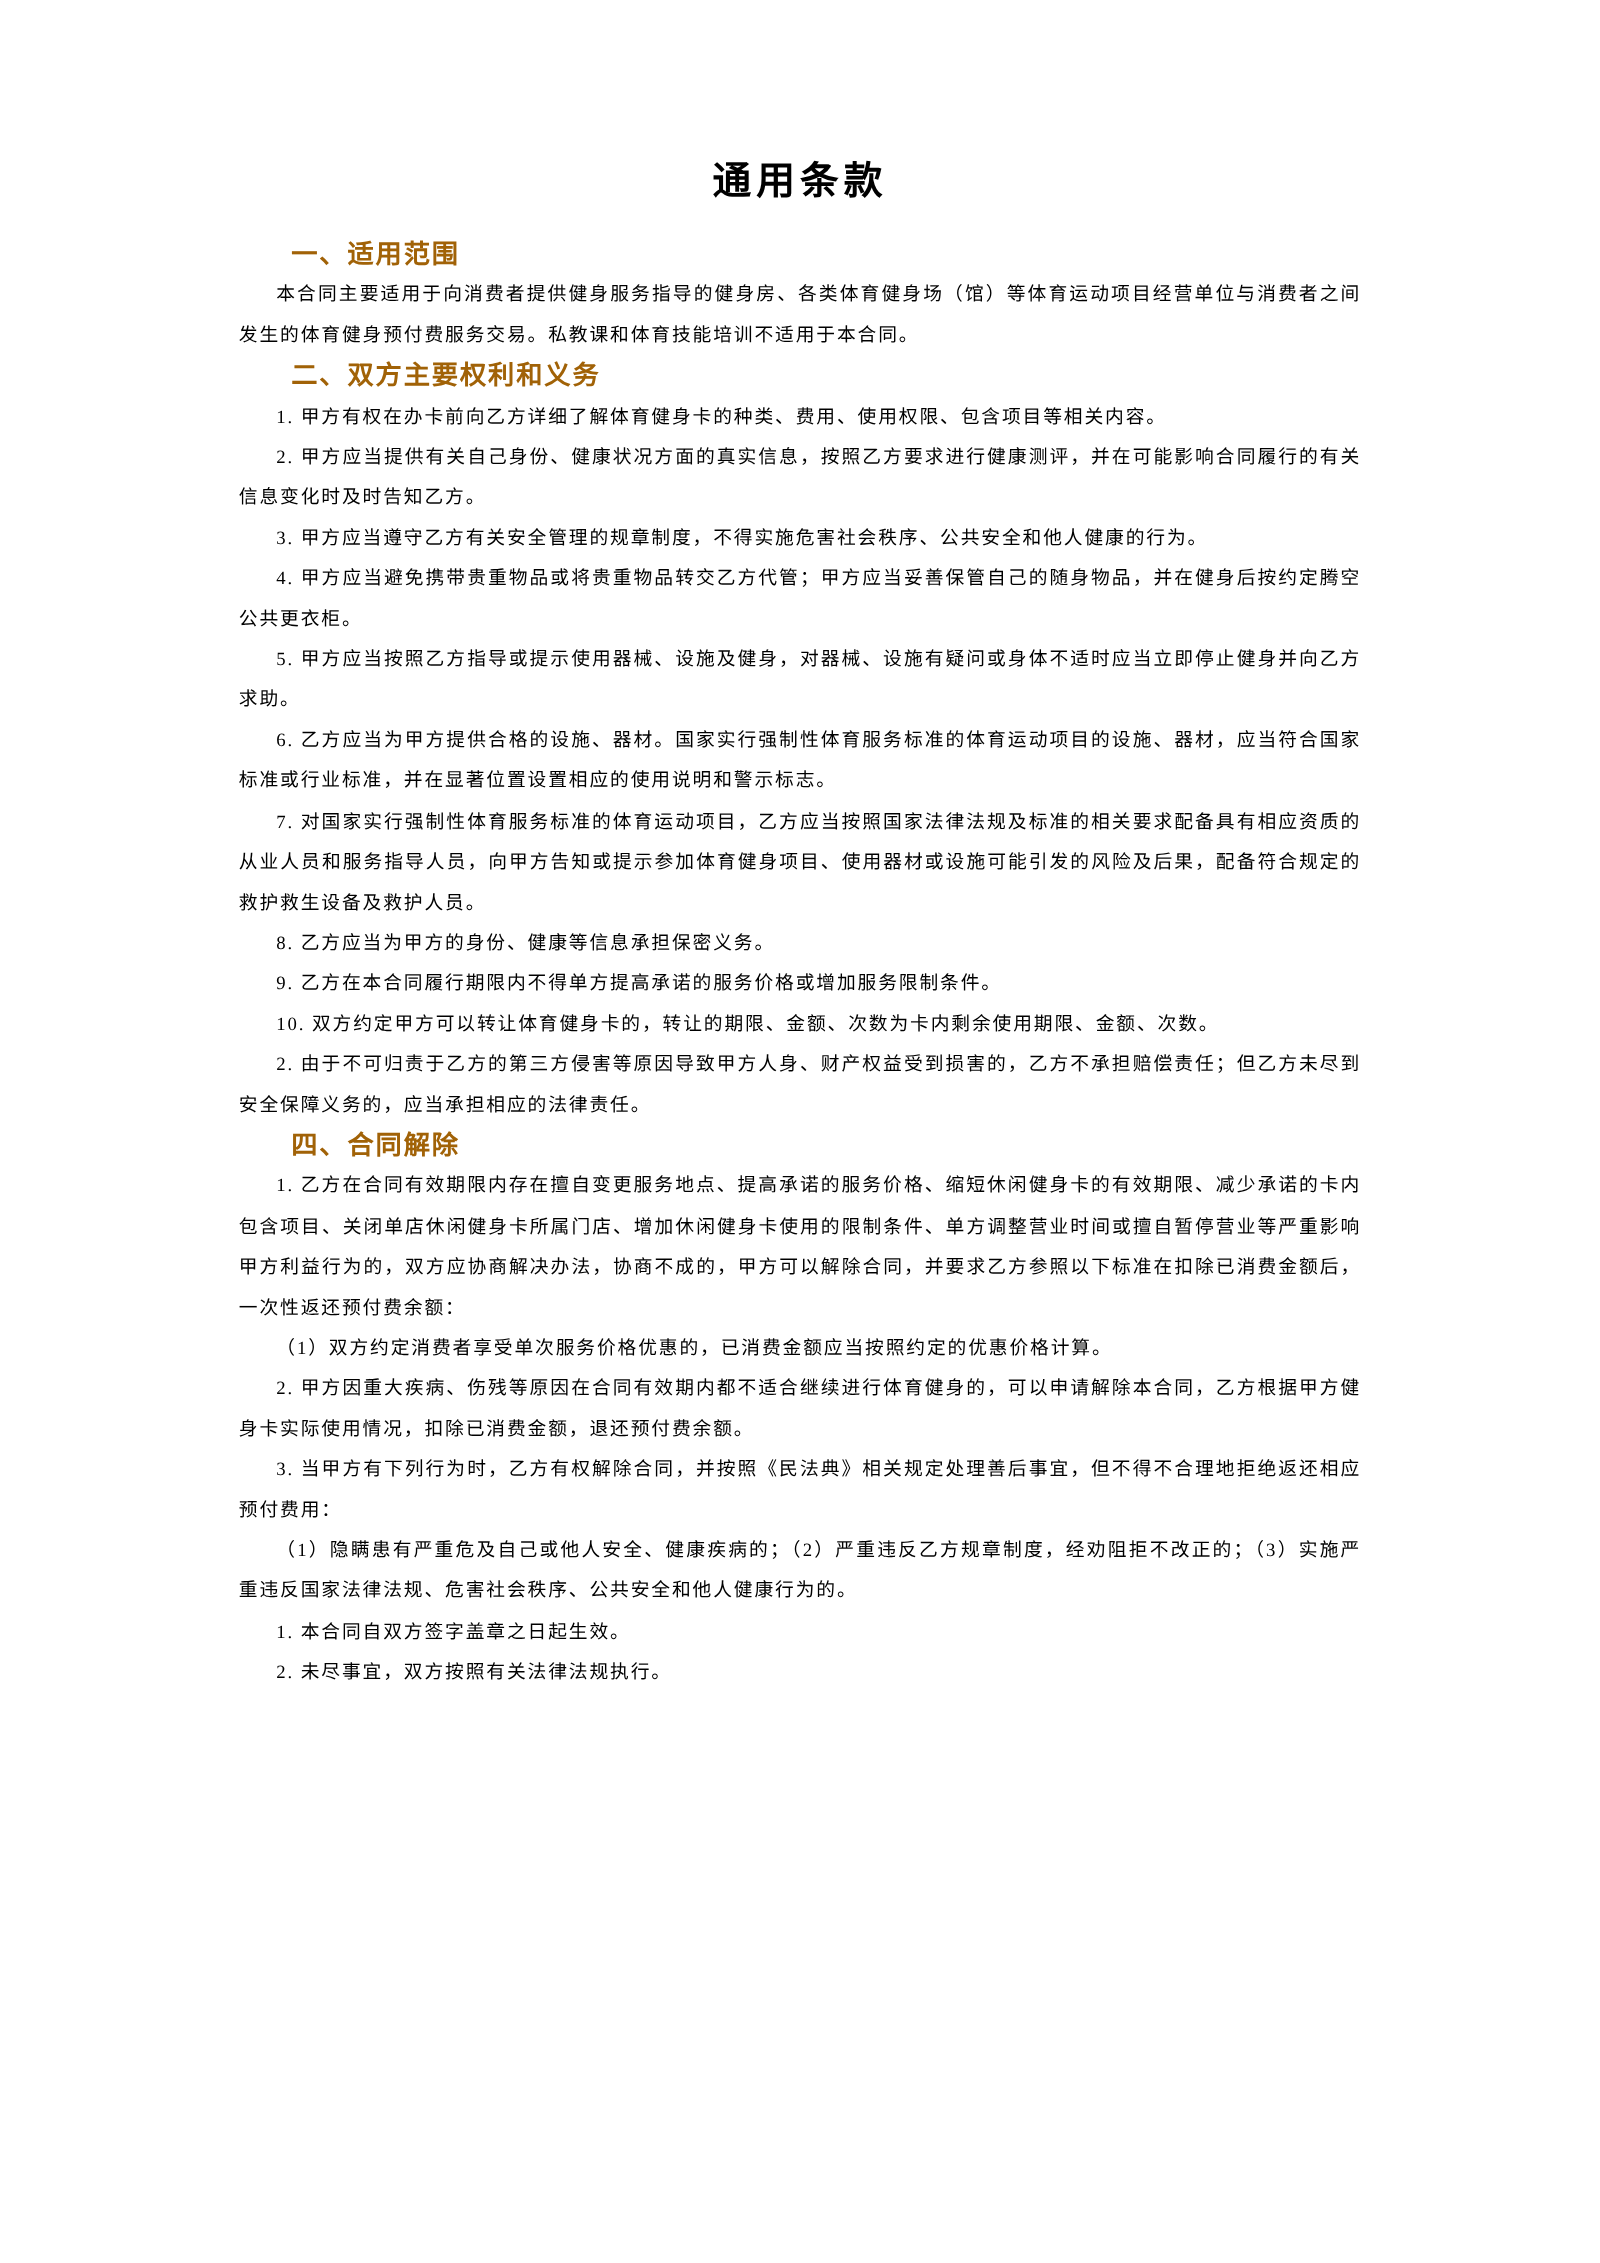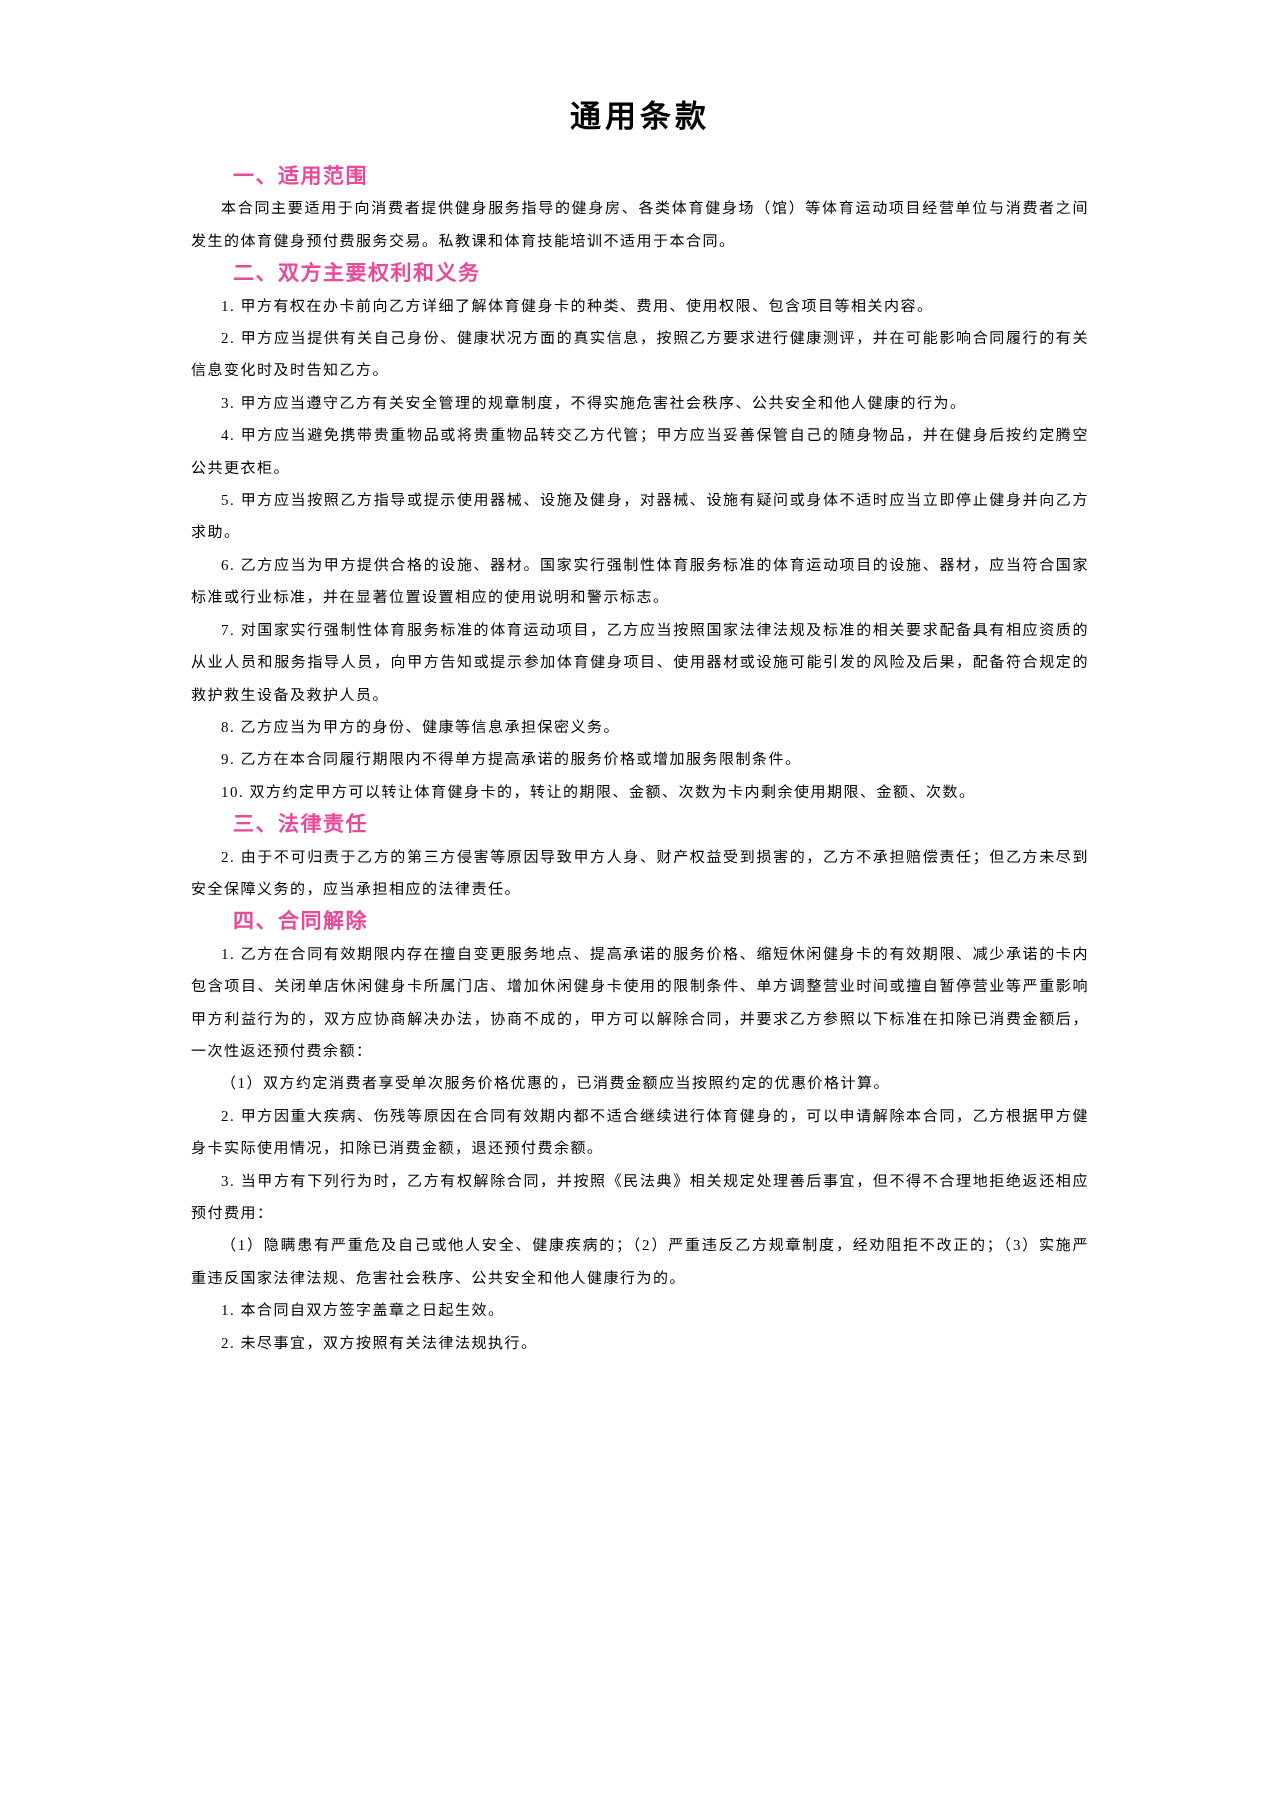--- a/index.html
+++ b/index.html
@@ -7,21 +7,21 @@
     padding: 0;
     background: #ffffff;
   }
   .page {
     position: relative;
     width: 1104px;
     height: 1810px;
     margin: 0 auto;
     background: #ffffff;
     box-sizing: border-box;
-    padding: 92px 103px 0 103px;
+    padding: 120px 103px 0 103px;
     color: #000000;
     overflow: hidden;
   }
   .doc-title {
     margin: 0 0 18px 0;
     font-family: "Liberation Sans", "DejaVu Sans", sans-serif;
     font-weight: 700;
     font-size: 31px;
     line-height: 50px;
     text-align: center;
@@ -29,21 +29,21 @@
     color: #000000;
   }
   .sec-heading {
     margin: 0;
     font-family: "Liberation Sans", "DejaVu Sans", sans-serif;
     font-weight: 700;
     font-size: 21px;
     line-height: 32.4px;
     text-indent: 2em;
     letter-spacing: 1.5px;
-    color: #ec4899;
+    color: #a16207;
   }
   .para {
     margin: 0;
     font-family: "Liberation Serif", "DejaVu Serif", serif;
     font-size: 15px;
     line-height: 32.4px;
     text-indent: 2em;
     text-align: justify;
     letter-spacing: 1.5px;
     color: #000000;
@@ -61,21 +61,20 @@
       <p class="para">1. 甲方有权在办卡前向乙方详细了解体育健身卡的种类、费用、使用权限、包含项目等相关内容。</p>
       <p class="para">2. 甲方应当提供有关自己身份、健康状况方面的真实信息，按照乙方要求进行健康测评，并在可能影响合同履行的有关信息变化时及时告知乙方。</p>
       <p class="para">3. 甲方应当遵守乙方有关安全管理的规章制度，不得实施危害社会秩序、公共安全和他人健康的行为。</p>
       <p class="para">4. 甲方应当避免携带贵重物品或将贵重物品转交乙方代管；甲方应当妥善保管自己的随身物品，并在健身后按约定腾空公共更衣柜。</p>
       <p class="para">5. 甲方应当按照乙方指导或提示使用器械、设施及健身，对器械、设施有疑问或身体不适时应当立即停止健身并向乙方求助。</p>
       <p class="para">6. 乙方应当为甲方提供合格的设施、器材。国家实行强制性体育服务标准的体育运动项目的设施、器材，应当符合国家标准或行业标准，并在显著位置设置相应的使用说明和警示标志。</p>
       <p class="para">7. 对国家实行强制性体育服务标准的体育运动项目，乙方应当按照国家法律法规及标准的相关要求配备具有相应资质的从业人员和服务指导人员，向甲方告知或提示参加体育健身项目、使用器材或设施可能引发的风险及后果，配备符合规定的救护救生设备及救护人员。</p>
       <p class="para">8. 乙方应当为甲方的身份、健康等信息承担保密义务。</p>
       <p class="para">9. 乙方在本合同履行期限内不得单方提高承诺的服务价格或增加服务限制条件。</p>
       <p class="para">10. 双方约定甲方可以转让体育健身卡的，转让的期限、金额、次数为卡内剩余使用期限、金额、次数。</p>
-      <h2 class="sec-heading">三、法律责任</h2>
       <p class="para">2. 由于不可归责于乙方的第三方侵害等原因导致甲方人身、财产权益受到损害的，乙方不承担赔偿责任；但乙方未尽到安全保障义务的，应当承担相应的法律责任。</p>
       <h2 class="sec-heading">四、合同解除</h2>
       <p class="para">1. 乙方在合同有效期限内存在擅自变更服务地点、提高承诺的服务价格、缩短休闲健身卡的有效期限、减少承诺的卡内包含项目、关闭单店休闲健身卡所属门店、增加休闲健身卡使用的限制条件、单方调整营业时间或擅自暂停营业等严重影响甲方利益行为的，双方应协商解决办法，协商不成的，甲方可以解除合同，并要求乙方参照以下标准在扣除已消费金额后，一次性返还预付费余额：</p>
       <p class="para">（1）双方约定消费者享受单次服务价格优惠的，已消费金额应当按照约定的优惠价格计算。</p>
       <p class="para">2. 甲方因重大疾病、伤残等原因在合同有效期内都不适合继续进行体育健身的，可以申请解除本合同，乙方根据甲方健身卡实际使用情况，扣除已消费金额，退还预付费余额。</p>
       <p class="para">3. 当甲方有下列行为时，乙方有权解除合同，并按照《民法典》相关规定处理善后事宜，但不得不合理地拒绝返还相应预付费用：</p>
       <p class="para">（1）隐瞒患有严重危及自己或他人安全、健康疾病的；（2）严重违反乙方规章制度，经劝阻拒不改正的；（3）实施严重违反国家法律法规、危害社会秩序、公共安全和他人健康行为的。</p>
       <p class="para">1. 本合同自双方签字盖章之日起生效。</p>
       <p class="para">2. 未尽事宜，双方按照有关法律法规执行。</p>
     </div>

